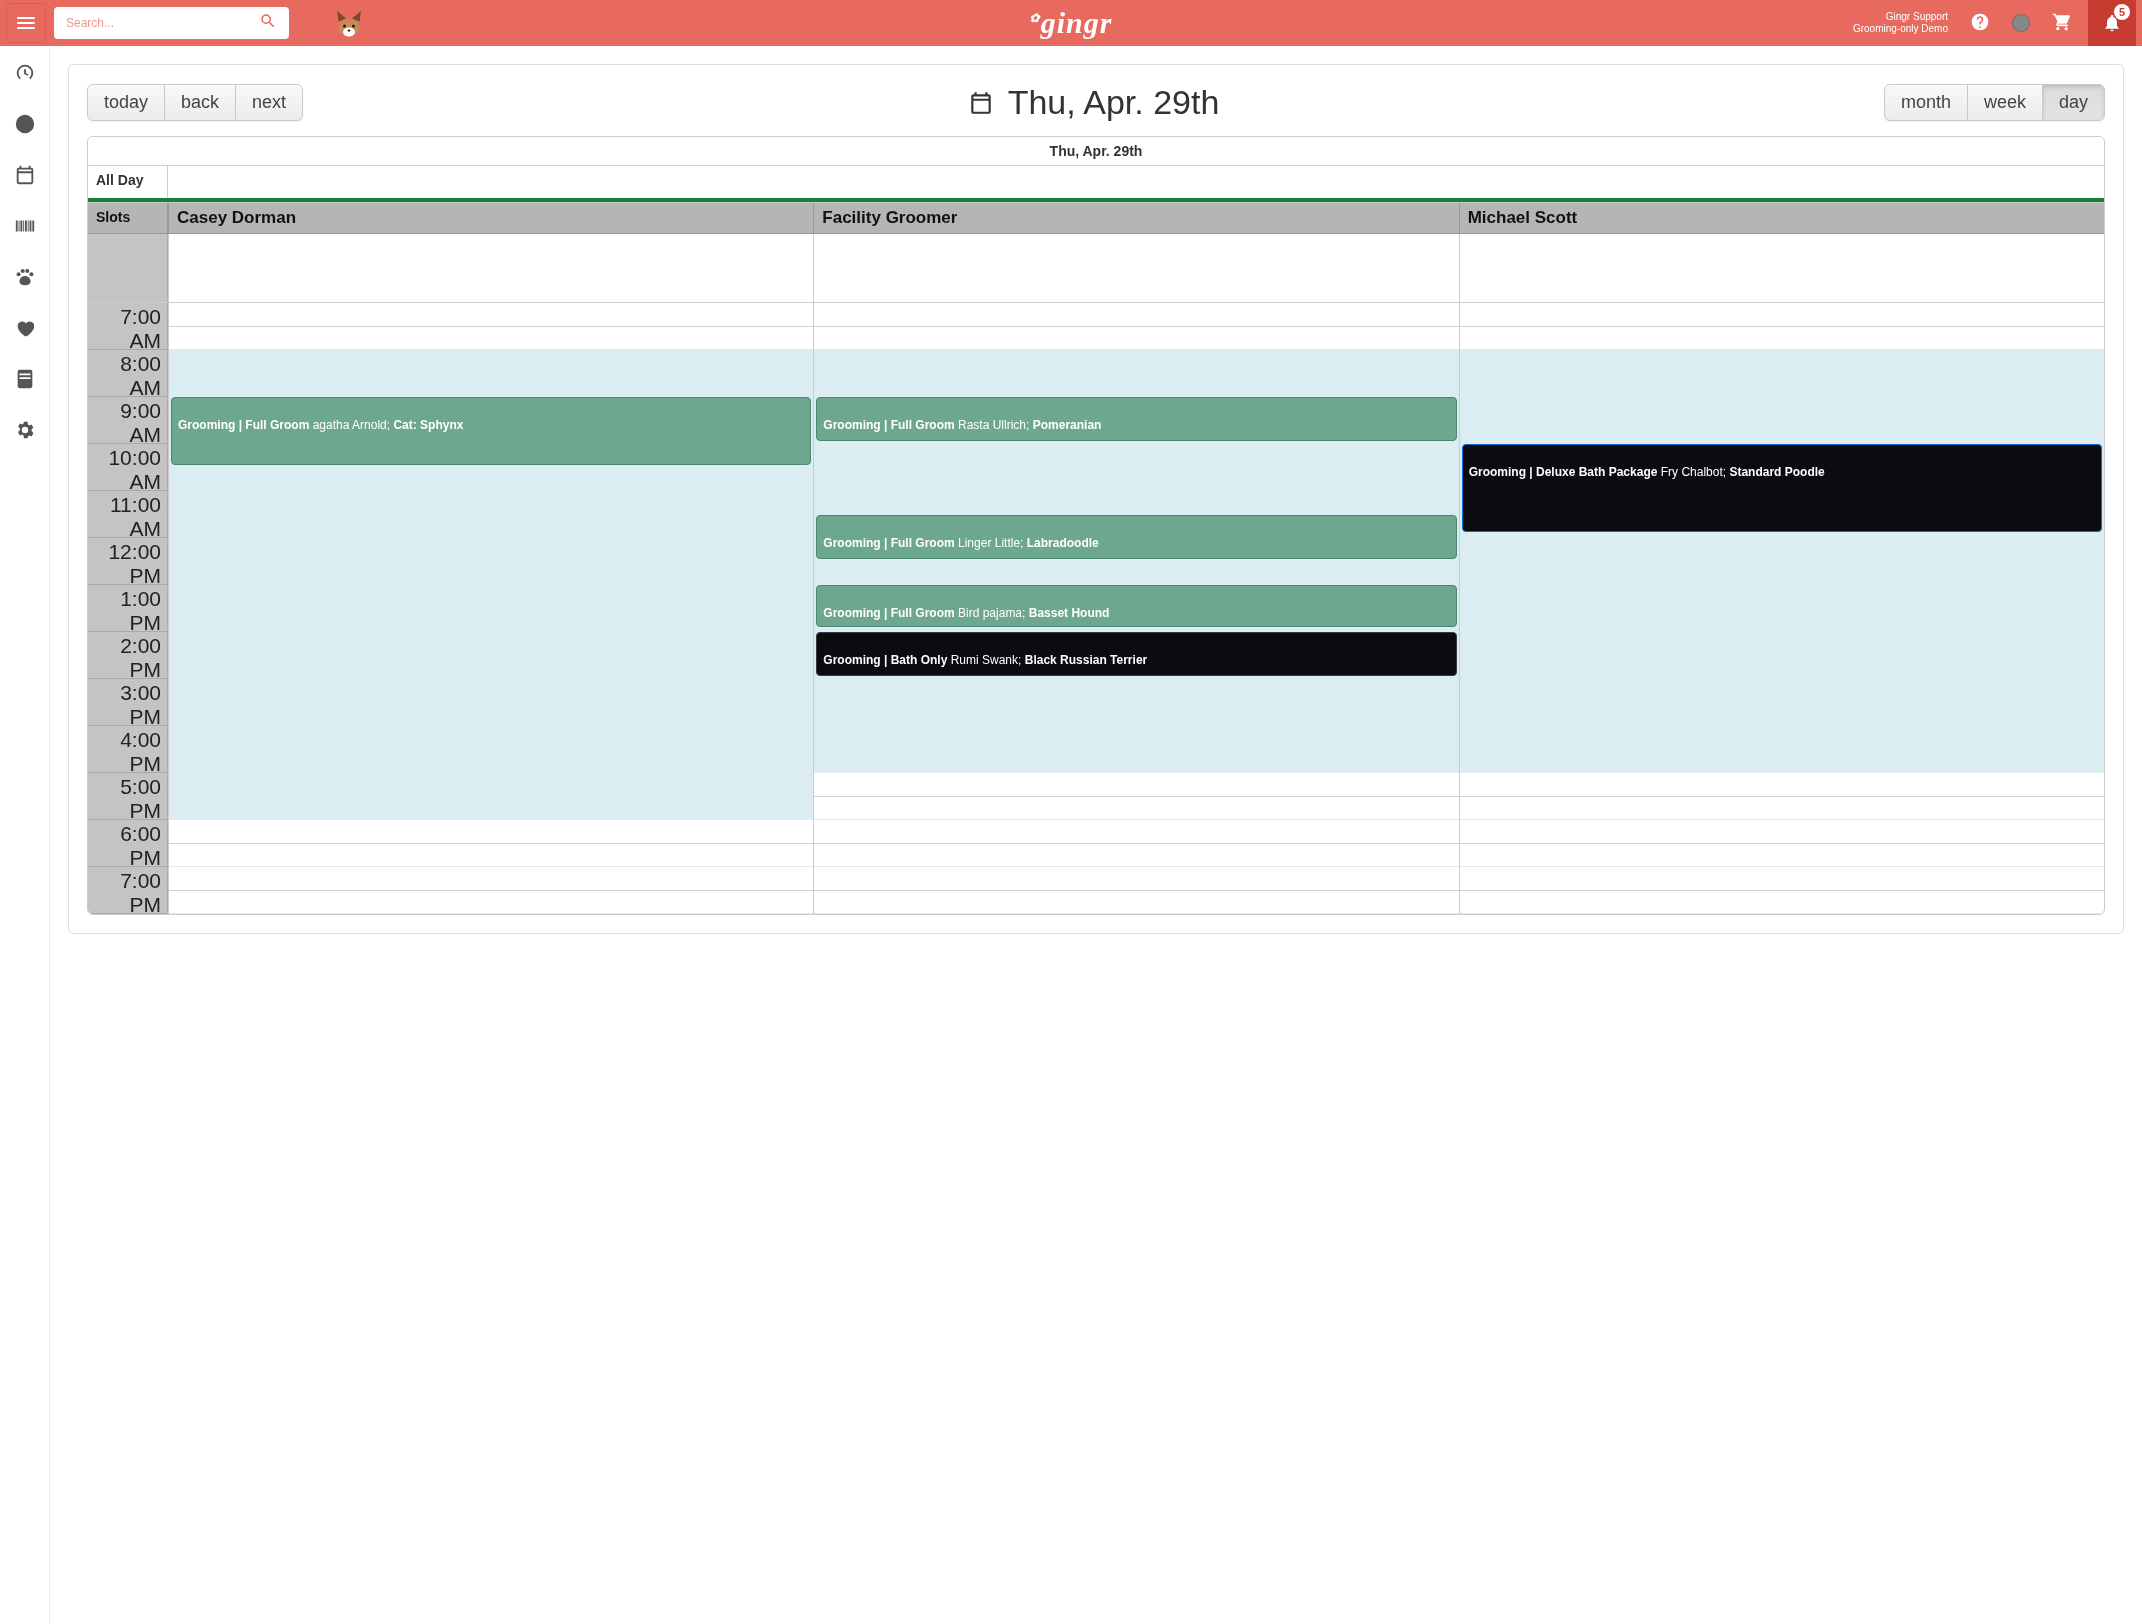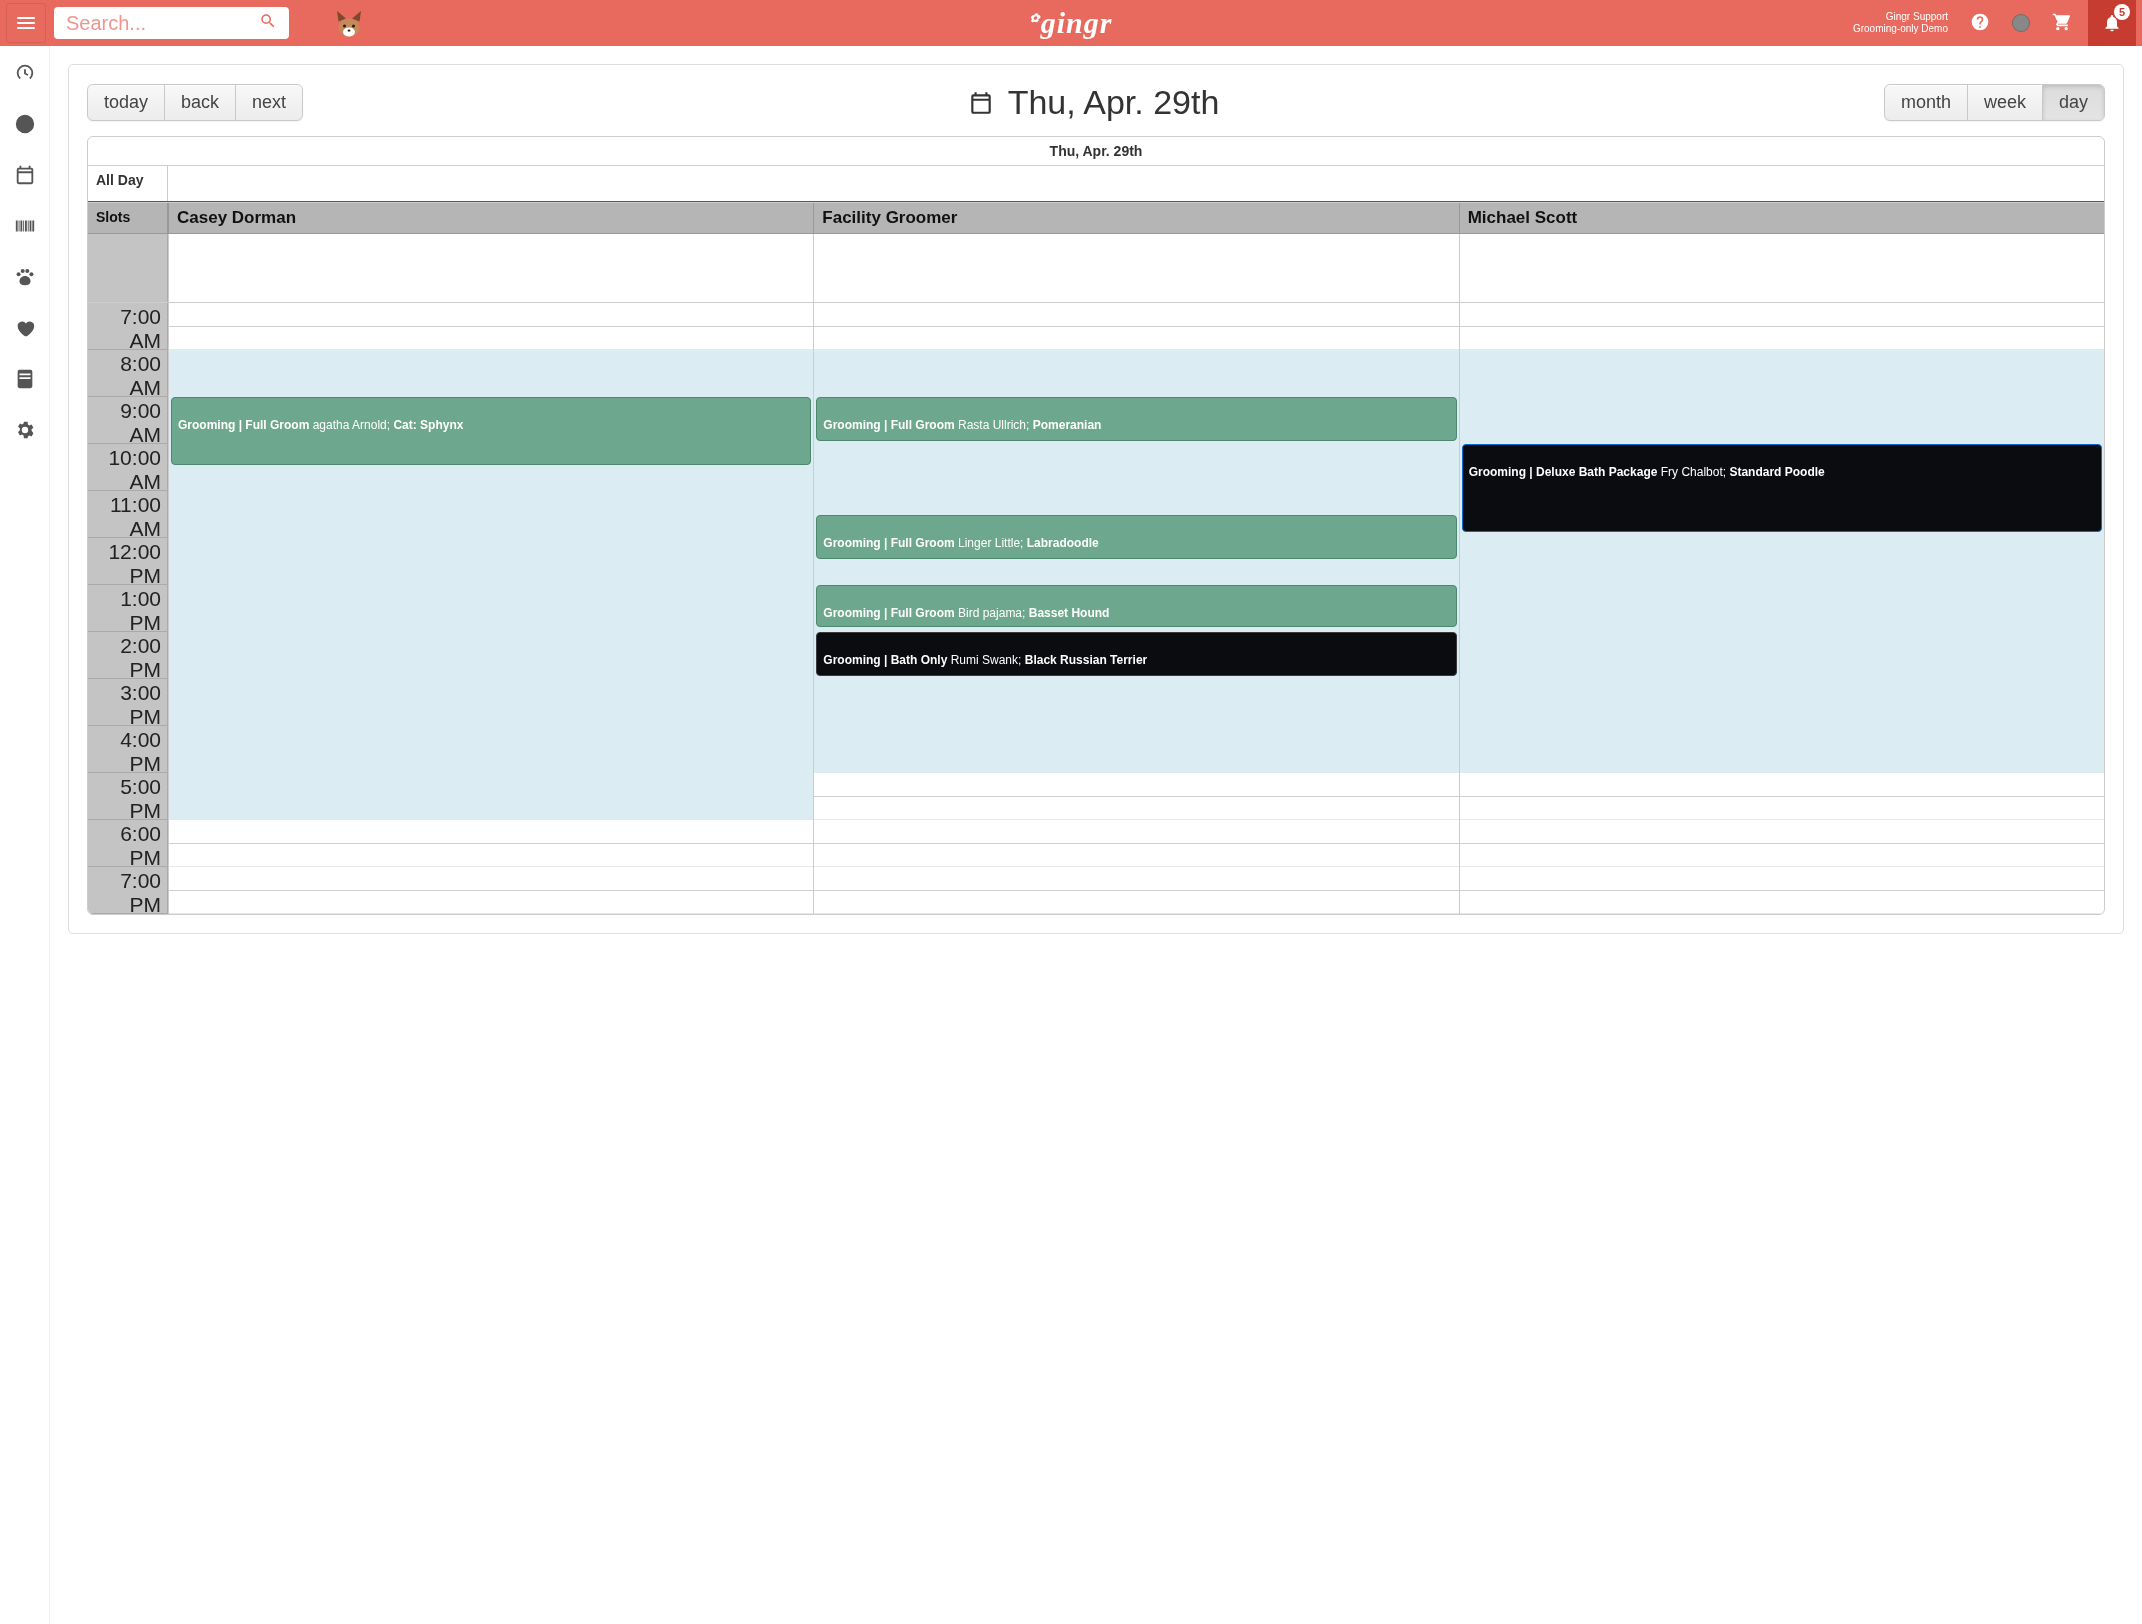--- a/index.html
+++ b/index.html
@@ -2,21 +2,21 @@
 <html><head>
 <meta charset="utf-8">
 <style>
 *{box-sizing:border-box;margin:0;padding:0}
 body{font-family:"Helvetica Neue",Helvetica,Arial,sans-serif;background:#fff;color:#333;font-size:14px;overflow:hidden}
 .topbar{background:#E86A5E;height:46px;display:flex;align-items:center;position:relative;padding:0 6px}
 .hamburger-box{width:40px;height:40px;background:#E86A5E;border:1px solid rgba(0,0,0,.08);border-radius:3px;display:flex;align-items:center;justify-content:center;margin-right:8px}
 .hamburger{display:flex;flex-direction:column;gap:3px}
 .hamburger span{width:18px;height:2px;background:#fff;border-radius:1px}
 .search-wrap{background:#fff;border-radius:4px;height:32px;width:235px;display:flex;align-items:center;padding:0 12px;justify-content:space-between}
-.search-wrap input{border:none;outline:none;font-size:20px;color:#c2410c;width:170px}
+.search-wrap input{border:none;outline:none;font-size:12px;color:#c2410c;width:170px}
 .search-wrap input::placeholder{color:#E86A5E;opacity:.7}
 .search-btn{color:#E86A5E;font-size:16px}
 .mascot{width:30px;height:30px;margin-left:45px;position:relative}
 .mascot svg{width:100%;height:100%}
 .brand{position:absolute;left:50%;transform:translateX(-50%);color:#fff;font-family:cursive;font-size:30px;font-style:italic;font-weight:bold;letter-spacing:1px}
 .brand-dot{font-size:12px;vertical-align:super}
 .top-right{margin-left:auto;display:flex;align-items:center;gap:22px;color:#fff;padding-right:0}
 .acct{text-align:right;font-size:10px;line-height:1.2}
 .icon{width:20px;height:20px;fill:#fff}
 .status-dot{width:18px;height:18px;border-radius:50%;background:#888;border:1px solid rgba(0,0,0,.2)}
@@ -30,21 +30,21 @@
 .toolbar{display:flex;align-items:center;justify-content:space-between;padding:0 18px 10px 18px}
 .btn-group{display:inline-flex;border-radius:6px;overflow:hidden;background:linear-gradient(#f8f8f8,#ececec);border:1px solid #c9c9c9;box-shadow:inset 0 1px 0 #fff,0 1px 1px rgba(0,0,0,.05)}
 .btn{padding:7px 16px;font-size:18px;color:#444;border:none;background:transparent;cursor:pointer;border-right:1px solid #c9c9c9}
 .btn:last-child{border-right:none}
 .btn.active{background:linear-gradient(#dcdcdc,#e4e4e4);box-shadow:inset 0 2px 4px rgba(0,0,0,.15)}
 .title-date{font-size:34px;font-weight:500;color:#333;display:flex;align-items:center;gap:14px}
 .cal-table-wrap{margin:4px 18px 18px 18px;border:1px solid #ccc;border-radius:6px;overflow:hidden}
 .date-header{text-align:center;padding:6px;font-weight:bold;border-bottom:1px solid #ccc}
 .time-col{width:80px;flex-shrink:0}
 .allday-left,.slots-left{padding:6px 8px;font-weight:bold;border-right:1px solid #ccc;background:#fff}
-.allday-row{display:flex;border-bottom:1px solid #15803d;min-height:36px}
+.allday-row{display:flex;border-bottom:4px solid #15803d;min-height:36px}
 .allday-cells{flex:1;display:flex}
 .allday-cells>div{flex:1;border-left:1px solid #ccc}
 .allday-cells>div:first-child{border-left:none}
 .resource-headers{display:flex;background:#B5B5B5;border-bottom:1px solid #999;border-top:1px solid #ccc}
 .resource-headers .time-col{background:#B5B5B5;padding:6px 8px;font-weight:bold;color:#111;border-right:1px solid #999}
 .resource-headers .rh{flex:1;padding:5px 8px;font-weight:bold;color:#111;border-left:1px solid #999;font-size:17px}
 .slots-row{display:flex;border-bottom:1px solid #ccc;background:#B5B5B5}
 .slots-gap{flex:1;background:#fff;border-left:1px solid #ccc;height:68px}
 .time-grid{position:relative;display:flex}
 .hours{width:80px;flex-shrink:0;background:#C4C4C4}

